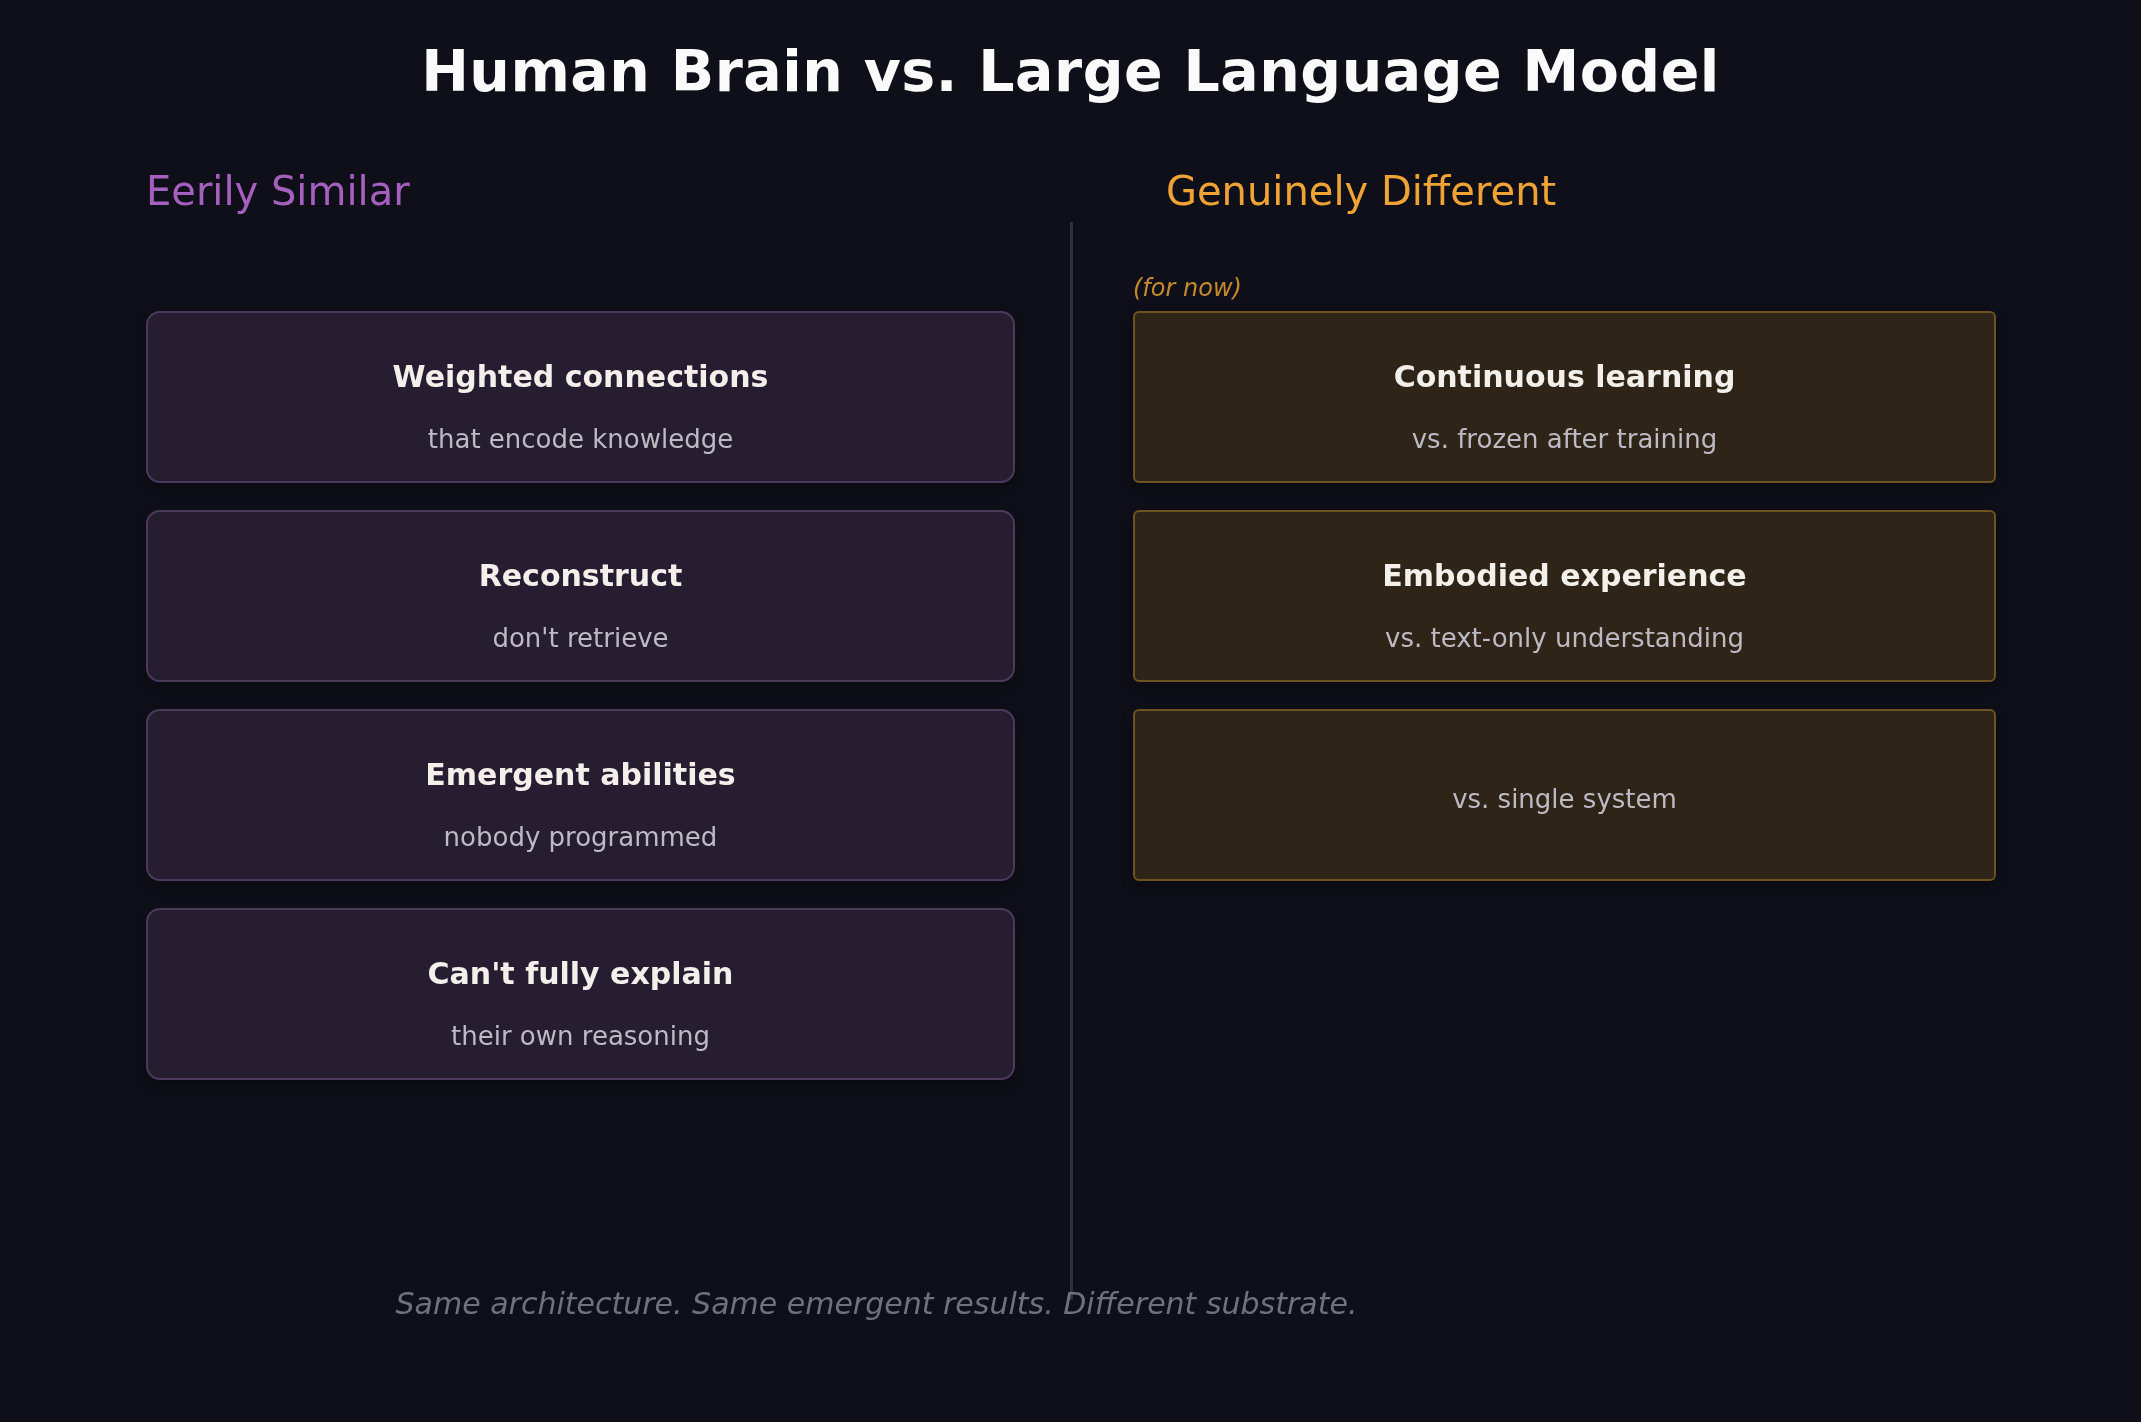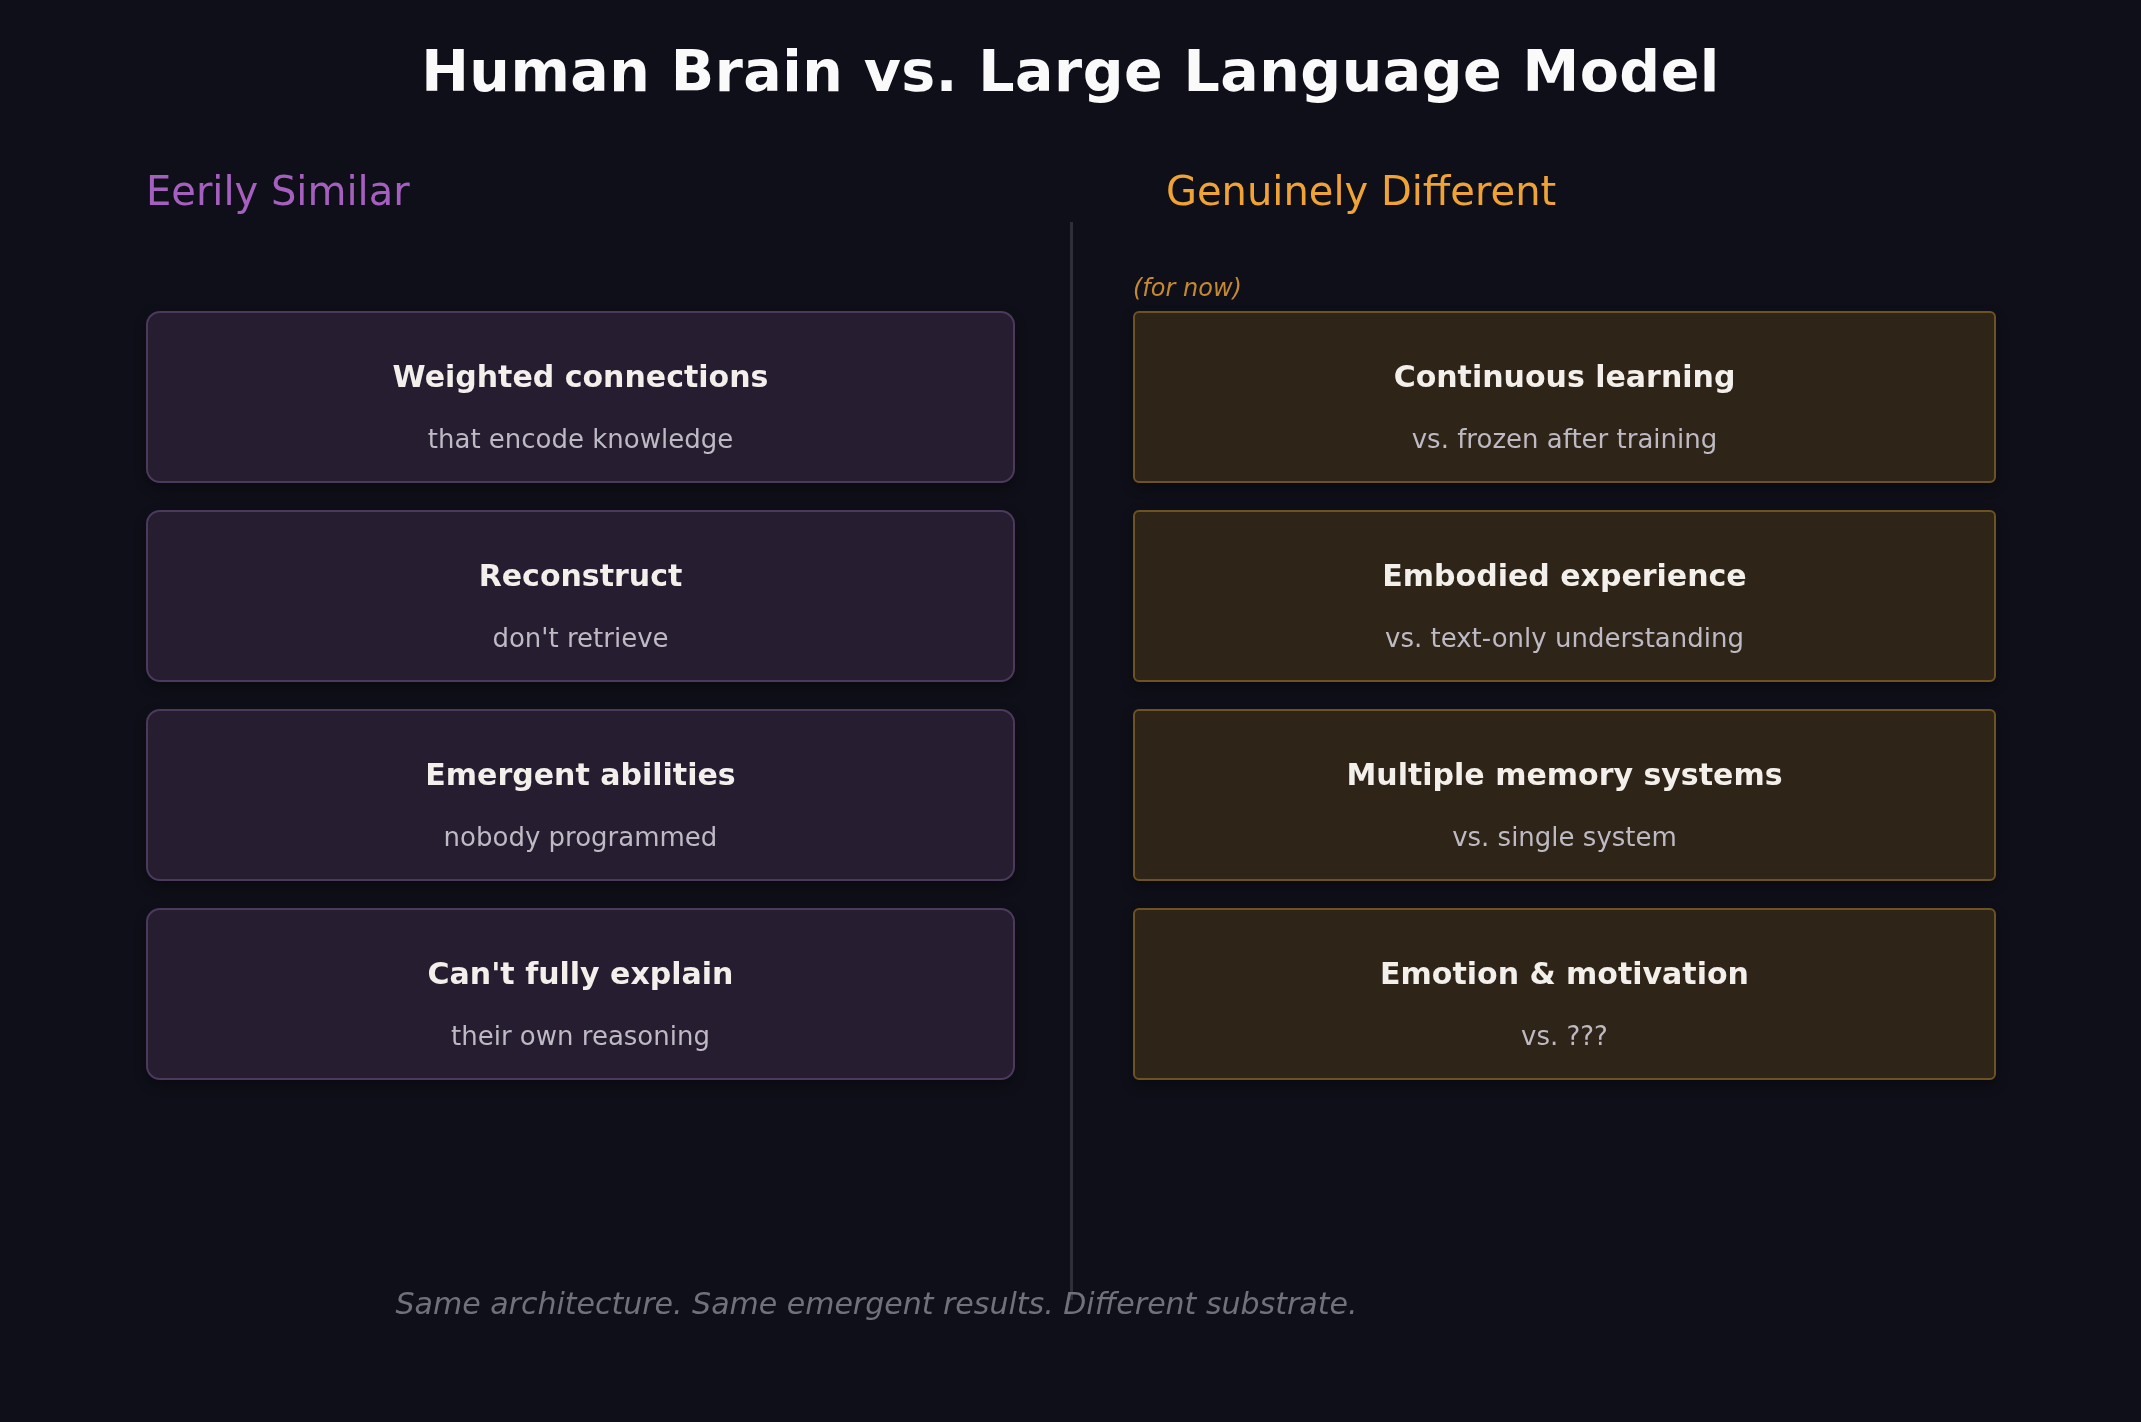--- a/index.html
+++ b/index.html
@@ -158,24 +158,19 @@
   <div class="card-column different">
     <div class="card">
       <div class="card-heading">Continuous learning</div>
       <div class="card-subtext">vs. frozen after training</div>
     </div>
     <div class="card">
       <div class="card-heading">Embodied experience</div>
       <div class="card-subtext">vs. text-only understanding</div>
     </div>
     <div class="card">
-      <div class="card-heading">Multiple memory systems</div>
       <div class="card-subtext">vs. single system</div>
-    </div>
-    <div class="card">
-      <div class="card-heading">Emotion &amp; motivation</div>
-      <div class="card-subtext">vs. ???</div>
     </div>
   </div>
 
   <div class="footer-caption">Same architecture. Same emergent results. Different substrate.</div>
 
 </div>
 
 </body></html>

